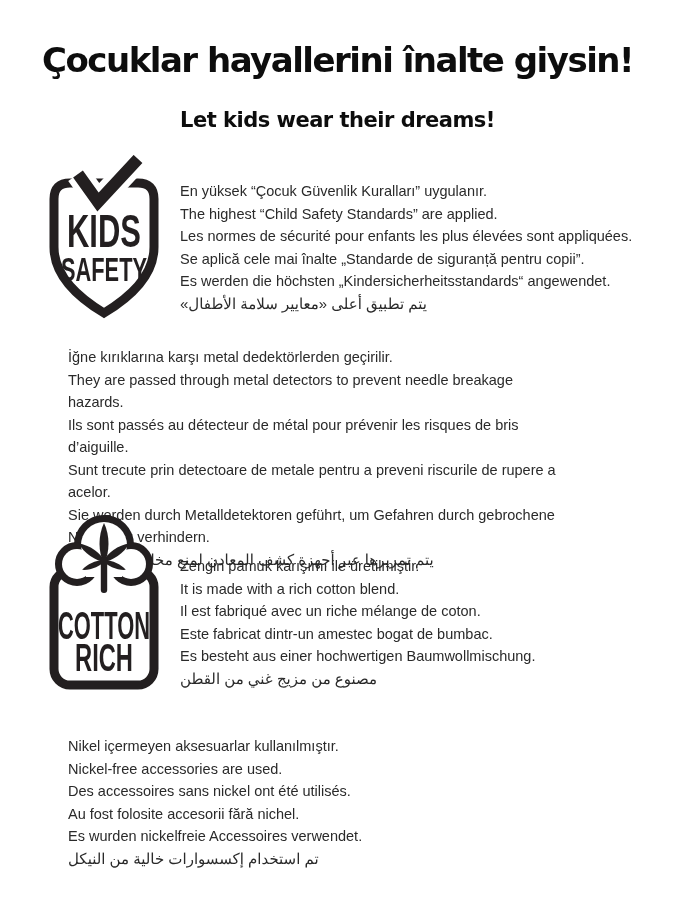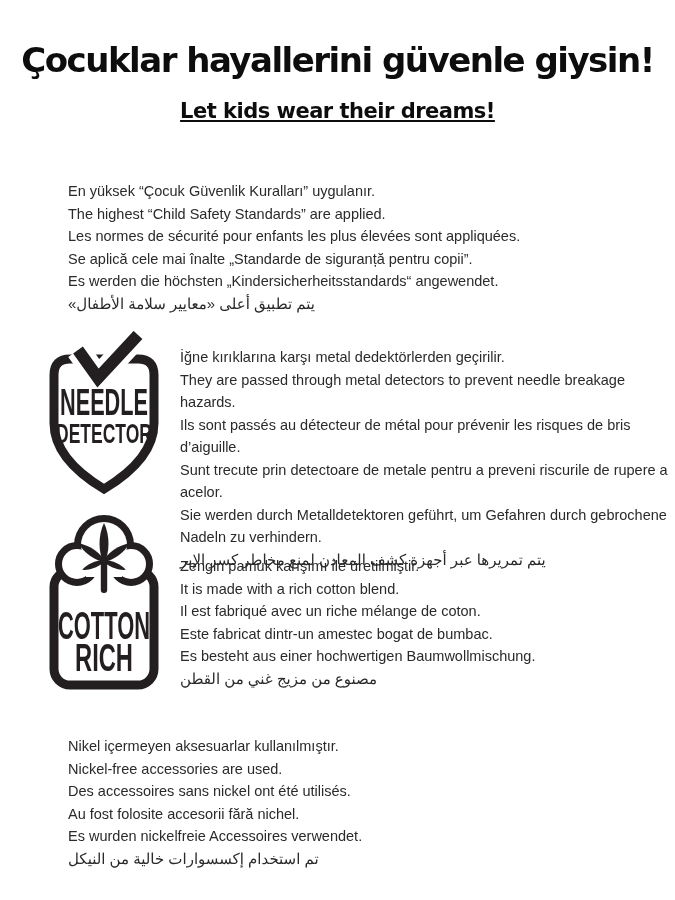--- a/index.html
+++ b/index.html
@@ -21,23 +21,22 @@
     font-size:34px;
     letter-spacing:-1.5px;
     line-height:1.2;
     color:#0d0d0d;
   }
   .subtitle{
     font-family:"DejaVu Sans",sans-serif;
     font-weight:bold;
     font-size:21px;
     letter-spacing:-0.5px;
-    margin-top:18px;
+    margin-top:27px;
     color:#0d0d0d;
-    text-decoration:underline;
   }
 
   
   .section{position:absolute;left:48px;display:flex;align-items:flex-start;}
   .section .badge{flex:0 0 112px;}
   .section .text{
     margin-left:20px;
     width:497px;
     font-size:14.5px;
     line-height:22.5px;
@@ -54,45 +53,45 @@
     font-weight:bold;
     fill:#231f20;
   }
 </style>
 </head>
 <body>
 
 <div class="page">
 
   <div class="header">
-    <div class="title">Çocuklar hayallerini güvenle giysin!</div>
+    <div class="title">Çocuklar hayallerini înalte giysin!</div>
     <div class="subtitle">Let kids wear their dreams!</div>
   </div>
 
   <div class="section s1">
+    <div class="badge">
+      <svg width="112" height="166" viewBox="0 0 112 166">
+        <path d="M 22 28 L 90 28 Q 106 28 106 44 L 106 92 Q 106 128 56 158 Q 6 128 6 92 L 6 44 Q 6 28 22 28 Z" fill="none" stroke="#231f20" stroke-width="9"></path>
+        <path d="M 30 19 L 50 47 L 90 4" fill="none" stroke="#ffffff" stroke-width="24" stroke-linecap="butt"></path>
+        <path d="M 30 19 L 50 47 L 90 4" fill="none" stroke="#231f20" stroke-width="12" stroke-linecap="butt"></path>
+        <text x="56" y="92" font-size="46" text-anchor="middle" textLength="74" lengthAdjust="spacingAndGlyphs">KIDS</text>
+        <text x="56" y="126" font-size="33" text-anchor="middle" textLength="86" lengthAdjust="spacingAndGlyphs">SAFETY</text>
+      </svg>
+    </div>
     <div class="text">
       <div class="line">En yüksek “Çocuk Güvenlik Kuralları” uygulanır.</div>
       <div class="line">The highest “Child Safety Standards” are applied.</div>
       <div class="line">Les normes de sécurité pour enfants les plus élevées sont appliquées.</div>
       <div class="line">Se aplică cele mai înalte „Standarde de siguranță pentru copii”.</div>
       <div class="line">Es werden die höchsten „Kindersicherheitsstandards“ angewendet.</div>
       <div class="line ar" dir="rtl">يتم تطبيق أعلى «معايير سلامة الأطفال»</div>
     </div>
   </div>
 
   <div class="section s2">
-    <div class="badge">
-      <svg width="112" height="166" viewBox="0 0 112 166">
-        <path d="M 22 28 L 90 28 Q 106 28 106 44 L 106 92 Q 106 128 56 158 Q 6 128 6 92 L 6 44 Q 6 28 22 28 Z" fill="none" stroke="#231f20" stroke-width="9"></path>
-        <path d="M 30 19 L 50 47 L 90 4" fill="none" stroke="#ffffff" stroke-width="24" stroke-linecap="butt"></path>
-        <path d="M 30 19 L 50 47 L 90 4" fill="none" stroke="#231f20" stroke-width="12" stroke-linecap="butt"></path>
-        <text x="56" y="84" font-size="37" text-anchor="middle" textLength="88" lengthAdjust="spacingAndGlyphs">NEEDLE</text>
-        <text x="56" y="112" font-size="28" text-anchor="middle" textLength="96" lengthAdjust="spacingAndGlyphs">DETECTOR</text>
-      </svg>
-    </div>
     <div class="text">
       <div class="line">İğne kırıklarına karşı metal dedektörlerden geçirilir.</div>
       <div class="line">They are passed through metal detectors to prevent needle breakage hazards.</div>
       <div class="line">Ils sont passés au détecteur de métal pour prévenir les risques de bris d’aiguille.</div>
       <div class="line">Sunt trecute prin detectoare de metale pentru a preveni riscurile de rupere a acelor.</div>
       <div class="line">Sie werden durch Metalldetektoren geführt, um Gefahren durch gebrochene Nadeln zu verhindern.</div>
       <div class="line ar" dir="rtl">يتم تمريرها عبر أجهزة كشف المعادن لمنع مخاطر كسر الإبر</div>
     </div>
   </div>
 

